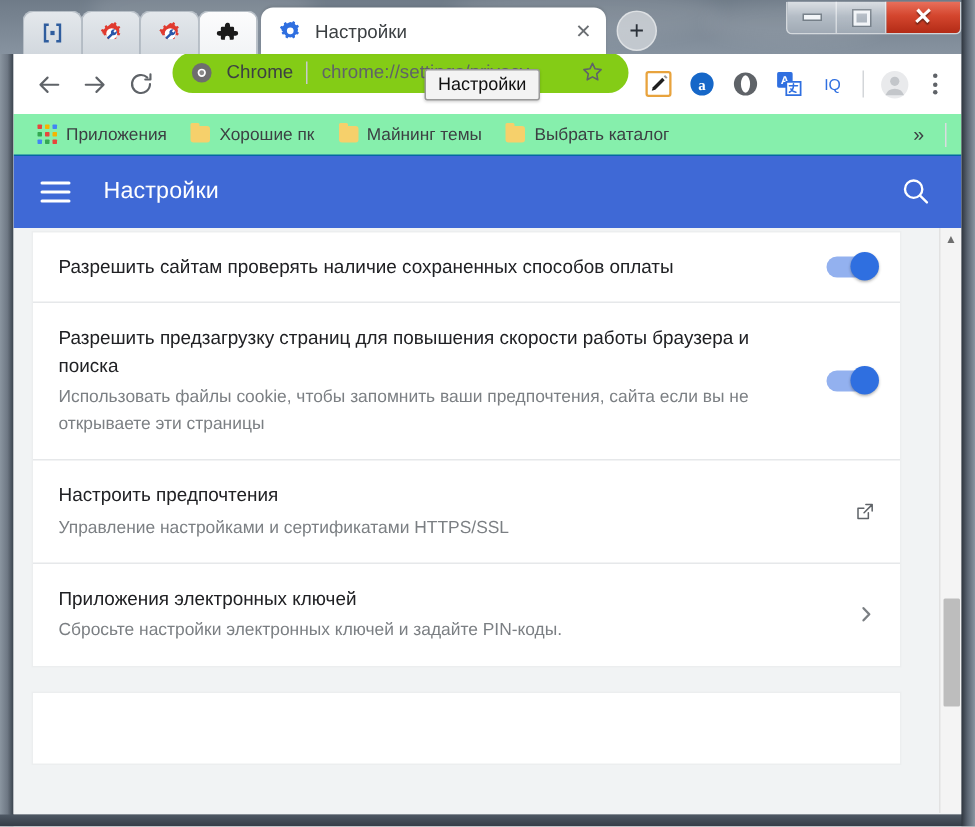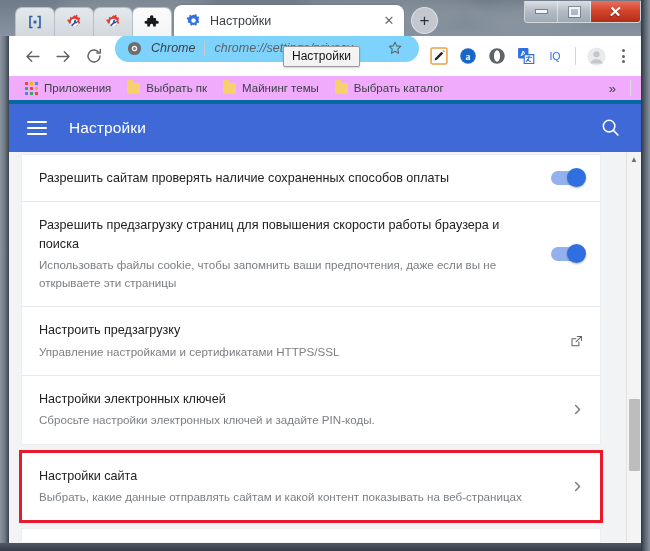--- a/index.html
+++ b/index.html
@@ -176,29 +176,28 @@
     width: 30px; height: 30px;
     display: flex; align-items: center; justify-content: center;
     border-radius: 50%;
     color: #5f6368;
     flex: 0 0 30px;
   }
 
   .omnibox {
     flex: 1;
     height: 27px;
-    background: #7dd3fc;
+    background: #84cc16;
     border-radius: 14px;
     display: flex;
     align-items: center;
     padding: 0 12px;
     margin: 0 6px 16px 5px;
     position: relative;
     min-width: 0;
-    font-style: italic;
   }
   .omni-icon { width: 15px; height: 15px; flex: 0 0 15px; margin-right: 9px; }
   .omni-chip {
     font-size: 12.5px;
     color: #3c4043;
     white-space: nowrap;
   }
   .omni-divider {
     width: 1px; height: 15px;
     background: #c7cacd;
@@ -255,22 +254,22 @@
     flex: 0 0 22px;
   }
   .menu-dots i { width: 3px; height: 3px; border-radius: 50%; background: #5f6368; display: block; }
 
   
   .bookmarks {
     height: 28px;
     display: flex;
     align-items: center;
     padding: 0 6px 0 9px;
-    background: #f0abfc;
-    border-bottom: 4px solid #0369a1;
+    background: #86efac;
+    border-bottom: 1px solid #0369a1;
     gap: 2px;
     font-size: 11.5px;
     color: #3c4043;
     overflow: hidden;
     white-space: nowrap;
   }
   .bm-item {
     display: flex;
     align-items: center;
     gap: 6px;
@@ -634,21 +633,21 @@
             <i style="background:#f5b400"></i>
           <i style="background:#4285f4"></i>
             <i style="background:#34a853"></i>
             <i style="background:#e8453c"></i>
         </span>
         <span>Приложения</span>
       </div>
 
       <div class="bm-item">
         <span class="bm-folder"></span>
-        <span>Выбрать пк</span>
+        <span>Хорошие пк</span>
       </div>
 
       <div class="bm-item">
         <span class="bm-folder"></span>
         <span>Майнинг темы</span>
       </div>
 
       <div class="bm-item">
         <span class="bm-folder"></span>
         <span>Выбрать каталог</span>
@@ -686,66 +685,53 @@
           <div class="srow">
             <div class="srow-text">
               <div class="srow-title">Разрешить сайтам проверять наличие сохраненных способов оплаты</div>
             </div>
             <div class="toggle"></div>
           </div>
 
           <div class="srow">
             <div class="srow-text">
               <div class="srow-title">Разрешить предзагрузку страниц для повышения скорости работы браузера и поиска</div>
-              <div class="srow-sub">Использовать файлы cookie, чтобы запомнить ваши предпочтения, даже если вы не открываете эти страницы</div>
+              <div class="srow-sub">Использовать файлы cookie, чтобы запомнить ваши предпочтения, сайта если вы не открываете эти страницы</div>
             </div>
             <div class="toggle"></div>
           </div>
 
           <div class="srow">
             <div class="srow-text">
-              <div class="srow-title">Настроить предзагрузку</div>
+              <div class="srow-title">Настроить предпочтения</div>
               <div class="srow-sub">Управление настройками и сертификатами HTTPS/SSL</div>
             </div>
             <span class="row-extlink">
               <svg width="15" height="15" viewBox="0 0 20 20">
                 <path d="M4 6.4h5.2M4 6.4v9.2h9.2v-5.2" fill="none" stroke="#5f6368" stroke-width="1.35" stroke-linecap="round" stroke-linejoin="round"></path>
                 <path d="M11 3.2h5.6v5.6M16.6 3.2L9.4 10.4" fill="none" stroke="#5f6368" stroke-width="1.35" stroke-linecap="round" stroke-linejoin="round"></path>
               </svg>
             </span>
           </div>
 
           <div class="srow">
             <div class="srow-text">
-              <div class="srow-title">Настройки электронных ключей</div>
+              <div class="srow-title">Приложения электронных ключей</div>
               <div class="srow-sub">Сбросьте настройки электронных ключей и задайте PIN-коды.</div>
             </div>
             <span class="row-arrow">
               <svg width="11" height="11" viewBox="0 0 12 12">
                 <path d="M4 1.6L8.2 6 4 10.4" fill="none" stroke="#7b7f83" stroke-width="1.7" stroke-linecap="round" stroke-linejoin="round"></path>
               </svg>
             </span>
           </div>
         </div>
 
         <div class="card-gap"></div>
 
-        <div class="card highlighted">
-          <div class="srow">
-            <div class="srow-text">
-              <div class="srow-title">Настройки сайта</div>
-              <div class="srow-sub">Выбрать, какие данные отправлять сайтам и какой контент показывать на веб-страницах</div>
-            </div>
-            <span class="row-arrow">
-              <svg width="11" height="11" viewBox="0 0 12 12">
-                <path d="M4 1.6L8.2 6 4 10.4" fill="none" stroke="#7b7f83" stroke-width="1.7" stroke-linecap="round" stroke-linejoin="round"></path>
-              </svg>
-            </span>
-          </div>
-        </div>
 
         <div class="card-gap"></div>
 
         <div class="card">
           <div class="srow">
             
             
           </div>
         </div>
       </div>

